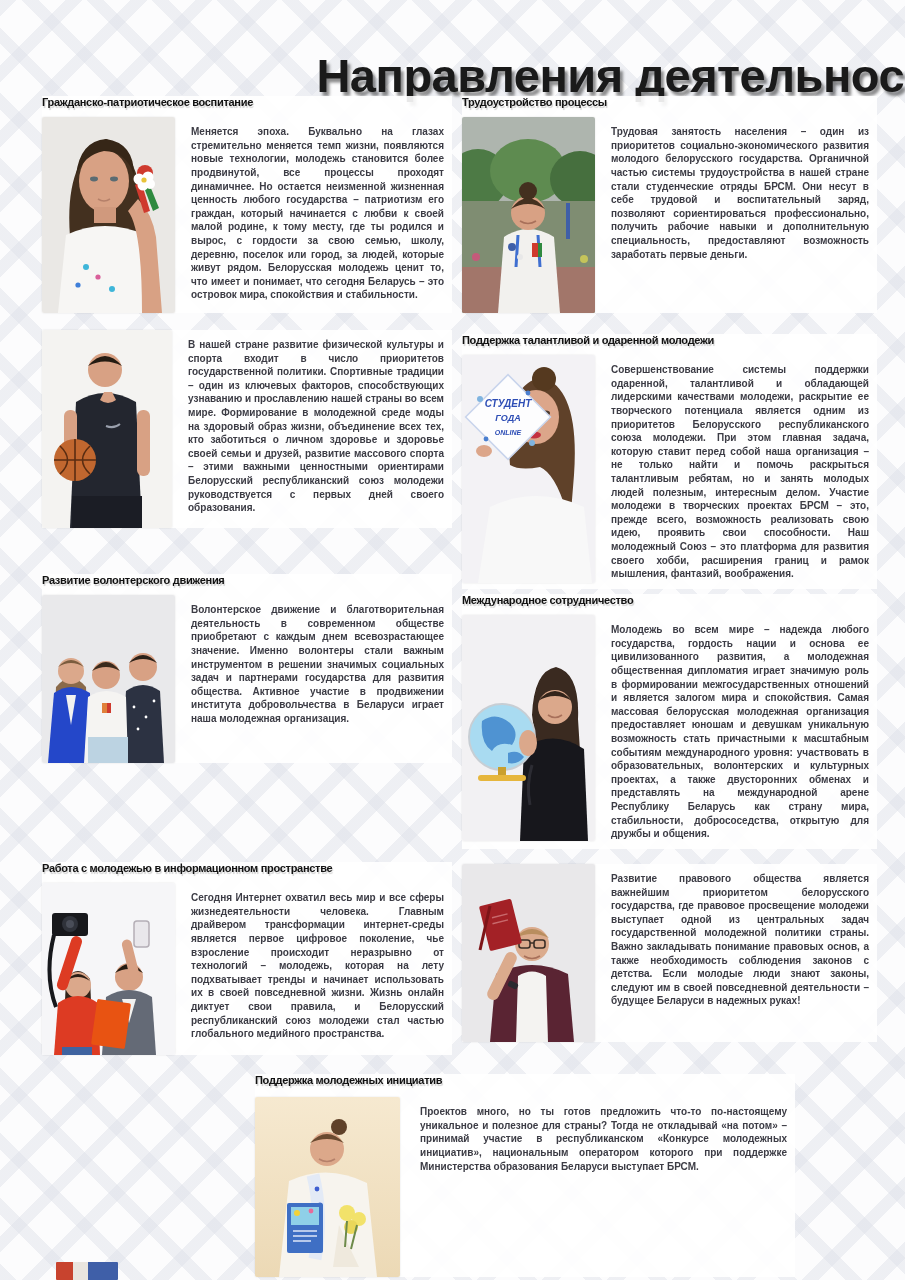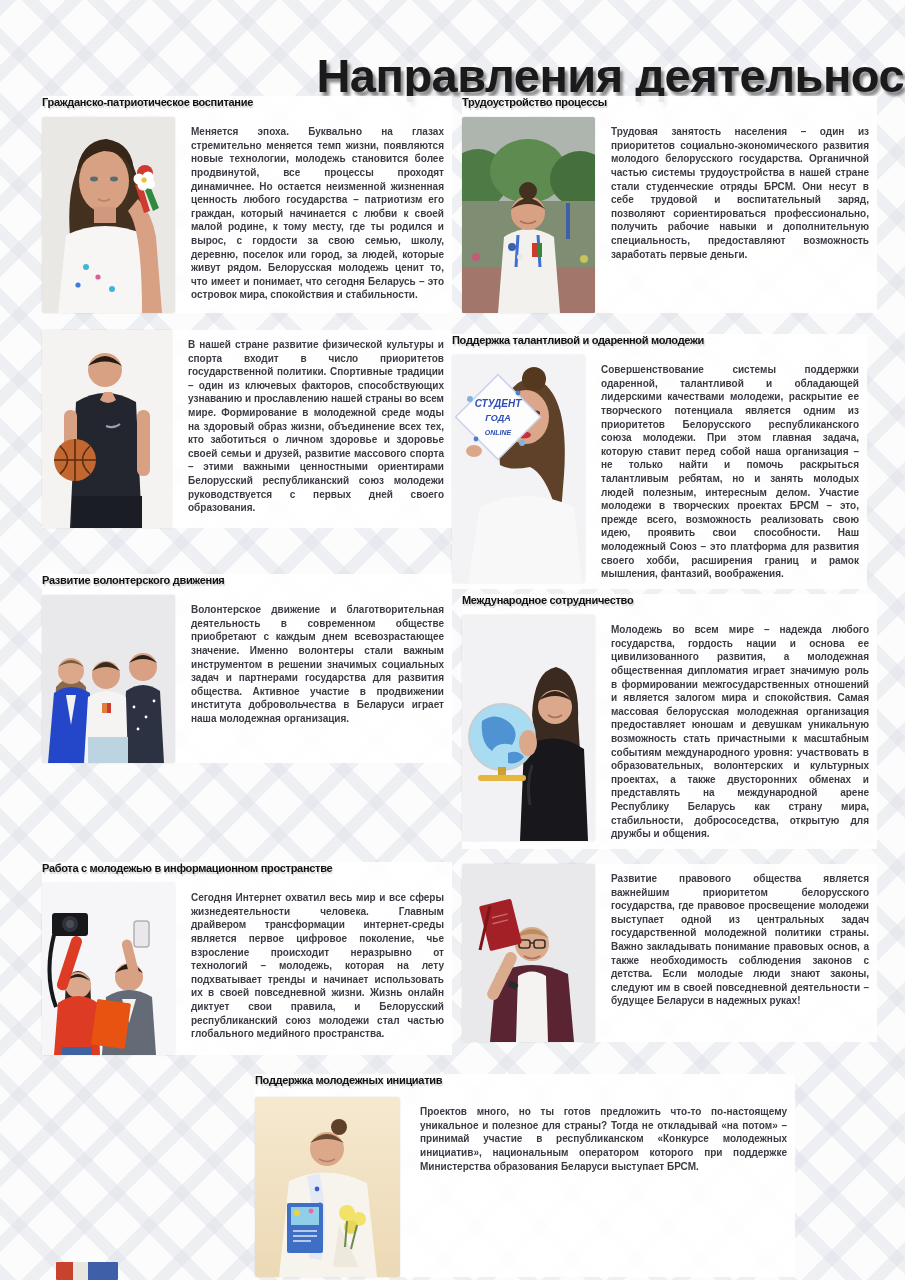--- a/index.html
+++ b/index.html
@@ -122,21 +122,21 @@
           <rect x="95" y="80" width="13" height="66" rx="6" fill="#d8a184"></rect>
           <circle cx="33" cy="130" r="21" fill="#c1672f"></circle>
           <path d="M12 130 H54 M33 109 V151 M18 116 Q33 130 18 144 M48 116 Q33 130 48 144" stroke="#5a2d12" stroke-width="1.6" fill="none"></path>
           <rect x="30" y="166" width="70" height="32" fill="#1b1d25"></rect>
         </svg>
       </div>
       <p class="body">В нашей стране развитие физической культуры и спорта входит в число приоритетов государственной политики. Спортивные традиции – один из ключевых факторов, способствующих узнаванию и прославлению нашей страны во всем мире. Формирование в молодежной среде моды на здоровый образ жизни, объединение всех тех, кто заботиться о личном здоровье и здоровье своей семьи и друзей, развитие массового спорта – этими важными ценностными ориентирами Белорусский республиканский союз молодежи руководствуется с первых дней своего образования.</p>
     </div>
   </section>
 
-  <section class="sec" style="left:452px;top:334px;width:415px;">
+  <section class="sec" style="left:462px;top:334px;width:415px;">
     <h2>Поддержка талантливой и одаренной молодежи</h2>
     <div class="row">
       <div class="photo" style="width:133px;height:228px;">
         <svg viewBox="0 0 133 228" width="133" height="228">
           <rect width="133" height="228" fill="#f3f2f5"></rect>
           <path d="M48 110 Q40 30 80 22 Q118 34 112 120 L108 170 Q96 120 78 112 Q58 116 48 110 Z" fill="#5f4129"></path>
           <circle cx="82" cy="24" r="12" fill="#55391f"></circle>
           <ellipse cx="74" cy="62" rx="23" ry="27" fill="#dca68a"></ellipse>
           <ellipse cx="84" cy="58" rx="4" ry="2.6" fill="#4a3a30"></ellipse>
           <ellipse cx="72" cy="80" rx="7" ry="3.4" fill="#c43040"></ellipse>

